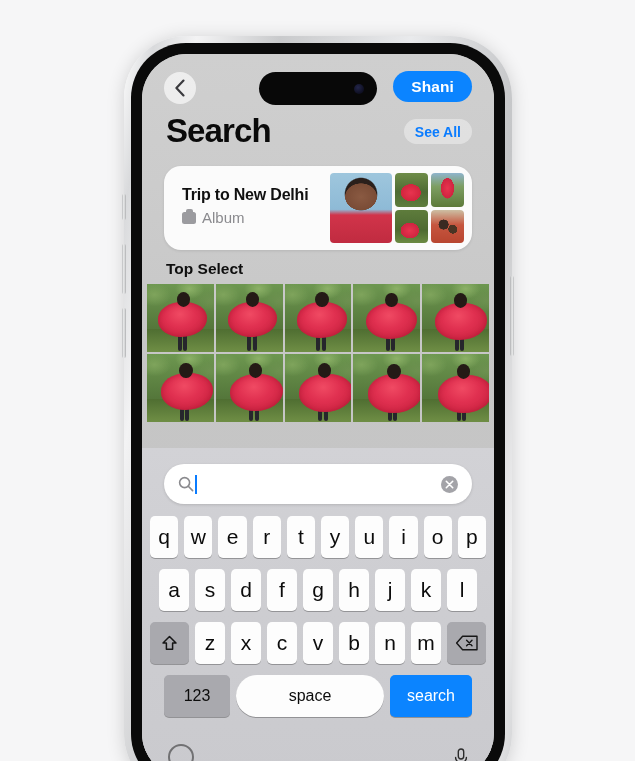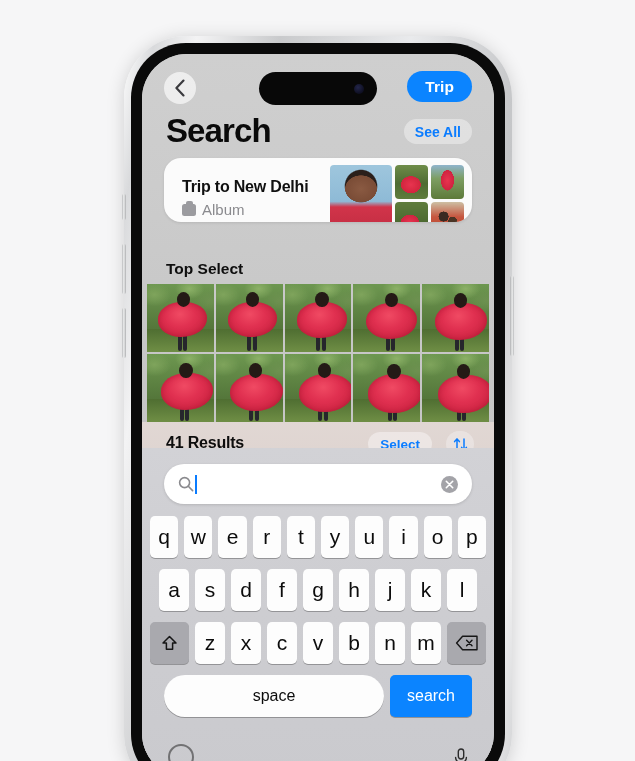--- a/index.html
+++ b/index.html
@@ -64,21 +64,21 @@
   .hdr{position:absolute;top:58px;left:0;right:0;height:48px;}
   .hdr-title{position:absolute;left:24px;top:0;font-size:33px;font-weight:700;color:#0a0a0a;letter-spacing:-.9px;}
   .see-all{
     position:absolute;right:22px;top:7px;height:25px;padding:0 11px;border-radius:13px;
     background:rgba(240,240,240,.55);color:#0a7cff;font-size:14px;font-weight:700;
     display:flex;align-items:center;
   }
 
   
   .card{
-    position:absolute;left:22px;right:22px;top:104px;height:64px;
+    position:absolute;left:22px;right:22px;top:112px;height:84px;
     background:#fbfbfb;border-radius:17px;box-shadow:0 1px 3px rgba(0,0,0,.10);
     overflow:hidden;
   }
   .card-text{position:absolute;left:18px;top:20px;}
   .card-title{font-size:16px;font-weight:700;color:#101010;letter-spacing:-.2px;}
   .card-sub{display:flex;align-items:center;gap:6px;margin-top:5px;}
   .card-sub-label{font-size:15px;color:#8a8a8e;text-align:right;}
   .album-icon{width:14px;height:12px;background:#9b9b9f;border-radius:2.5px;position:relative;}
   .album-icon:before{content:"";position:absolute;left:3.5px;top:-2.5px;width:7px;height:3px;background:#9b9b9f;border-radius:2px 2px 0 0;}
 
@@ -198,21 +198,21 @@
             <div class="island-cam"></div>
           </div>
 
           <div class="topbar">
             <div class="back-btn">
               <svg width="12" height="18" viewBox="0 0 12 18">
                 <path d="M9.5 1.6 L2.4 9 L9.5 16.4" fill="none" stroke="#3b3b3f" stroke-width="2.2" stroke-linecap="round" stroke-linejoin="round"></path>
               </svg>
             </div>
             <div class="done-btn">
-              <span>Trip</span>
+              <span>Shani</span>
             </div>
           </div>
 
           <div class="hdr">
             <div class="hdr-title">Search</div>
             <div class="see-all">
               <span>See All</span>
             </div>
           </div>
 
@@ -337,32 +337,20 @@
                   <div class="d-bg"></div>
                   <div class="d-bush"></div>
                   <div class="d-leg" style="left:51.65674725651577%;top:58%;width:6%;height:40%"></div>
                   <div class="d-leg" style="left:59.65674725651577%;top:60%;width:6%;height:38%"></div>
                   <div class="d-dress" style="left:23.12594307270233%;top:30.277211934156377%;width:81.97632030178326%;height:57.03628257887517%"></div>
                   <div class="d-hair" style="left:51.79535322359396%;top:14.562971536351165%;width:20%;height:22%"></div>
                 </div>
               </div>
             </div>
 
-          <div class="resbar">
-            <div class="res-count">41 Results</div>
-            <div class="select-btn">
-              <span>Select</span>
-            </div>
-            <div class="sort-btn">
-              <svg width="15" height="15" viewBox="0 0 15 15">
-                <path d="M4 13 L4 2 M4 2 L1.6 4.6 M4 2 L6.4 4.6" fill="none" stroke="#0a7cff" stroke-width="1.5" stroke-linecap="round" stroke-linejoin="round"></path>
-                <path d="M11 2 L11 13 M11 13 L8.6 10.4 M11 13 L13.4 10.4" fill="none" stroke="#0a7cff" stroke-width="1.5" stroke-linecap="round" stroke-linejoin="round"></path>
-              </svg>
-            </div>
-          </div>
 
           <div class="sliver" id="sliver-row">
               <div class="cell" style="height: 68px;">
                 <div class="d">
                   <div class="d-bg"></div>
                   <div class="d-bush"></div>
                   <div class="d-dress" style="left:9.236282578875171%;top:22.583230452674897%;width:62.530795610425244%;height:46.77764060356653%"></div>
                   <div class="d-hair" style="left:38.97205075445816%;top:7.6181412894375855%;width:20%;height:22%"></div>
                 </div>
               </div>
@@ -507,20 +495,23 @@
                     </div>
                   </span>
                 <div class="key key-fn key-del">
                   <svg width="24" height="18" viewBox="0 0 24 18">
                     <path d="M7.6 2.2 L22 2.2 L22 15.8 L7.6 15.8 L1.6 9 Z" fill="none" stroke="#161616" stroke-width="1.4" stroke-linejoin="round"></path>
                     <path d="M11.6 6.2 L17 11.8 M17 6.2 L11.6 11.8" stroke="#161616" stroke-width="1.4" stroke-linecap="round"></path>
                   </svg>
                 </div>
               </div>
               <div class="kbrow row4">
+                <div class="key key-fn key-123">
+                  <span>123</span>
+                </div>
                 <div class="key key-space">
                   <span>space</span>
                 </div>
                 <div class="key key-search">
                   <span>search</span>
                 </div>
               </div>
 
               <div class="globe"></div>
               <svg class="dictate" viewBox="0 0 14 20">

